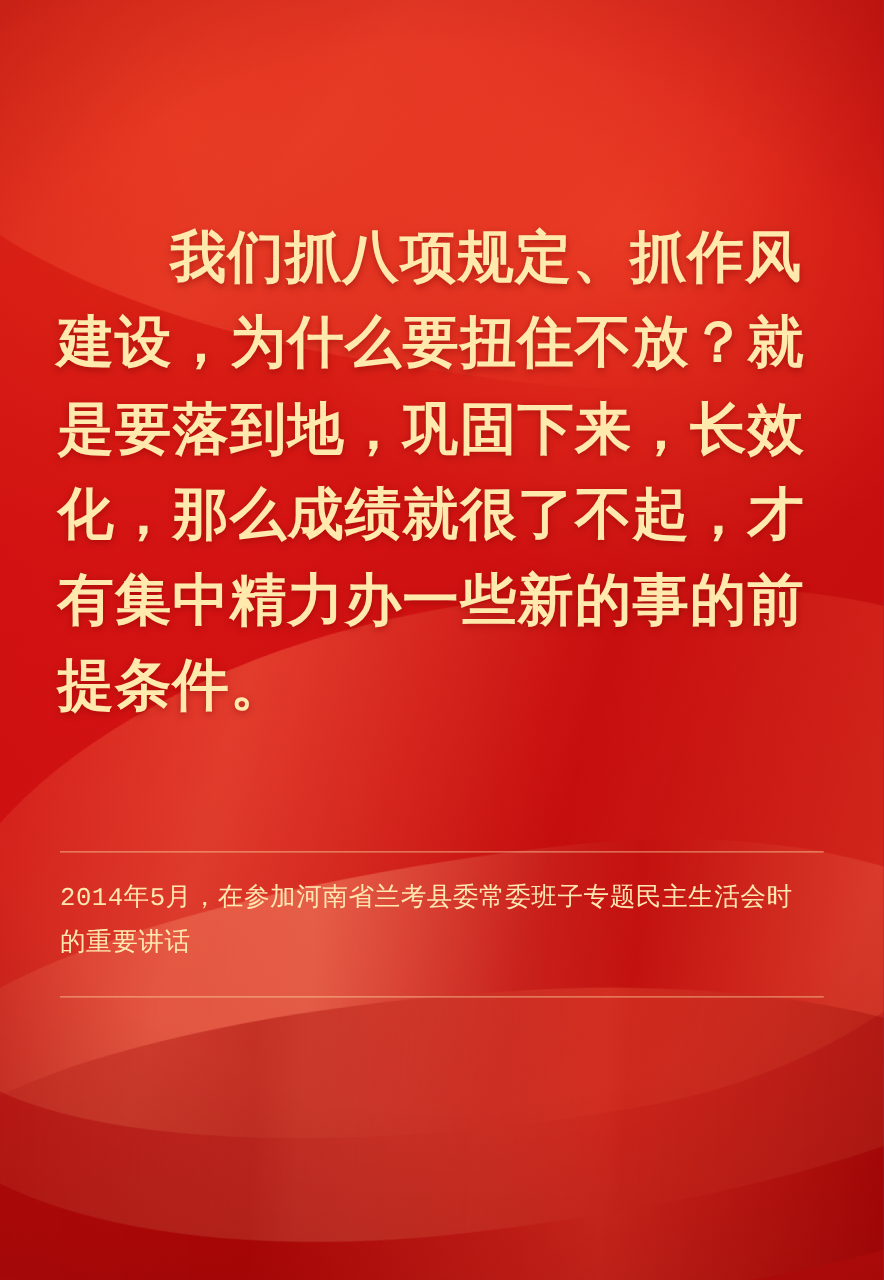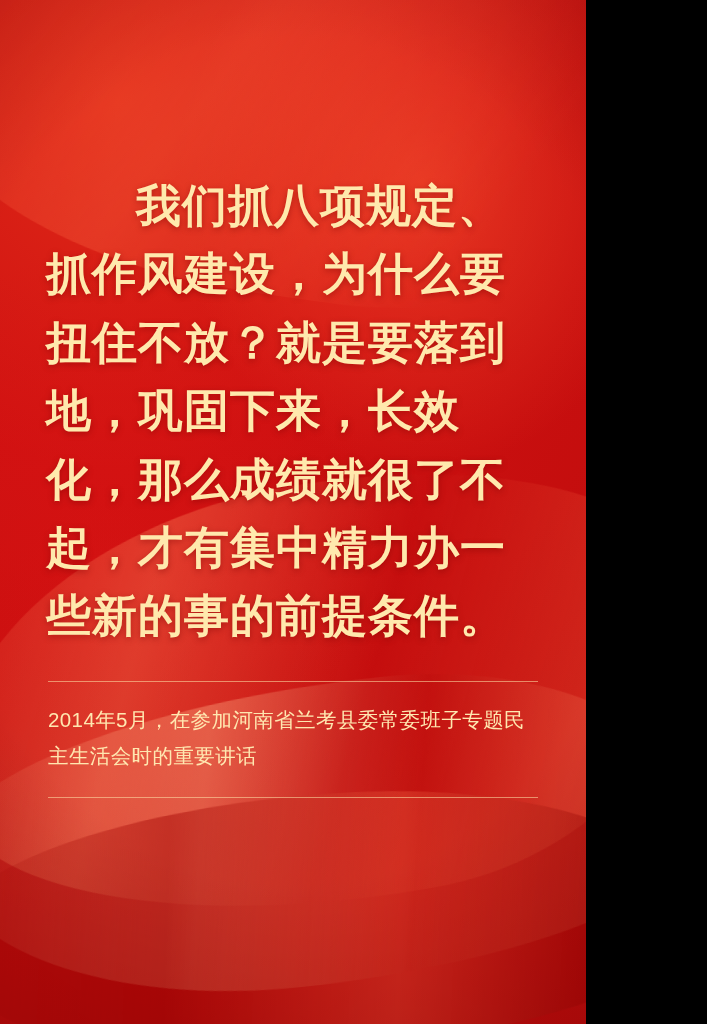--- a/index.html
+++ b/index.html
@@ -2,21 +2,21 @@
 <html><head>
 <meta charset="utf-8">
 <style>
   html, body {
     margin: 0;
     padding: 0;
     background: #000;
   }
   .poster {
     position: relative;
-    width: 586px;
+    width: 707px;
     height: 1024px;
     overflow: hidden;
     background: #8b5cf6;
     font-family: "Liberation Sans", sans-serif;
   }
 
   
   .bg-base {
     position: absolute;
     inset: 0;
@@ -106,21 +106,21 @@
 
   .source {
     position: absolute;
     top: 702px;
     left: 48px;
     right: 60px;
     color: #ffe7b0;
     font-size: 20.5px;
     line-height: 1.75;
     letter-spacing: 0.4px;
-    font-family: Liberation Sans, sans-serif;
+    font-family: Liberation Mono, monospace;
   }
 
   .footer {
     position: absolute;
     left: 0;
     right: 0;
     top: 930px;
     display: flex;
     align-items: center;
     justify-content: center;

